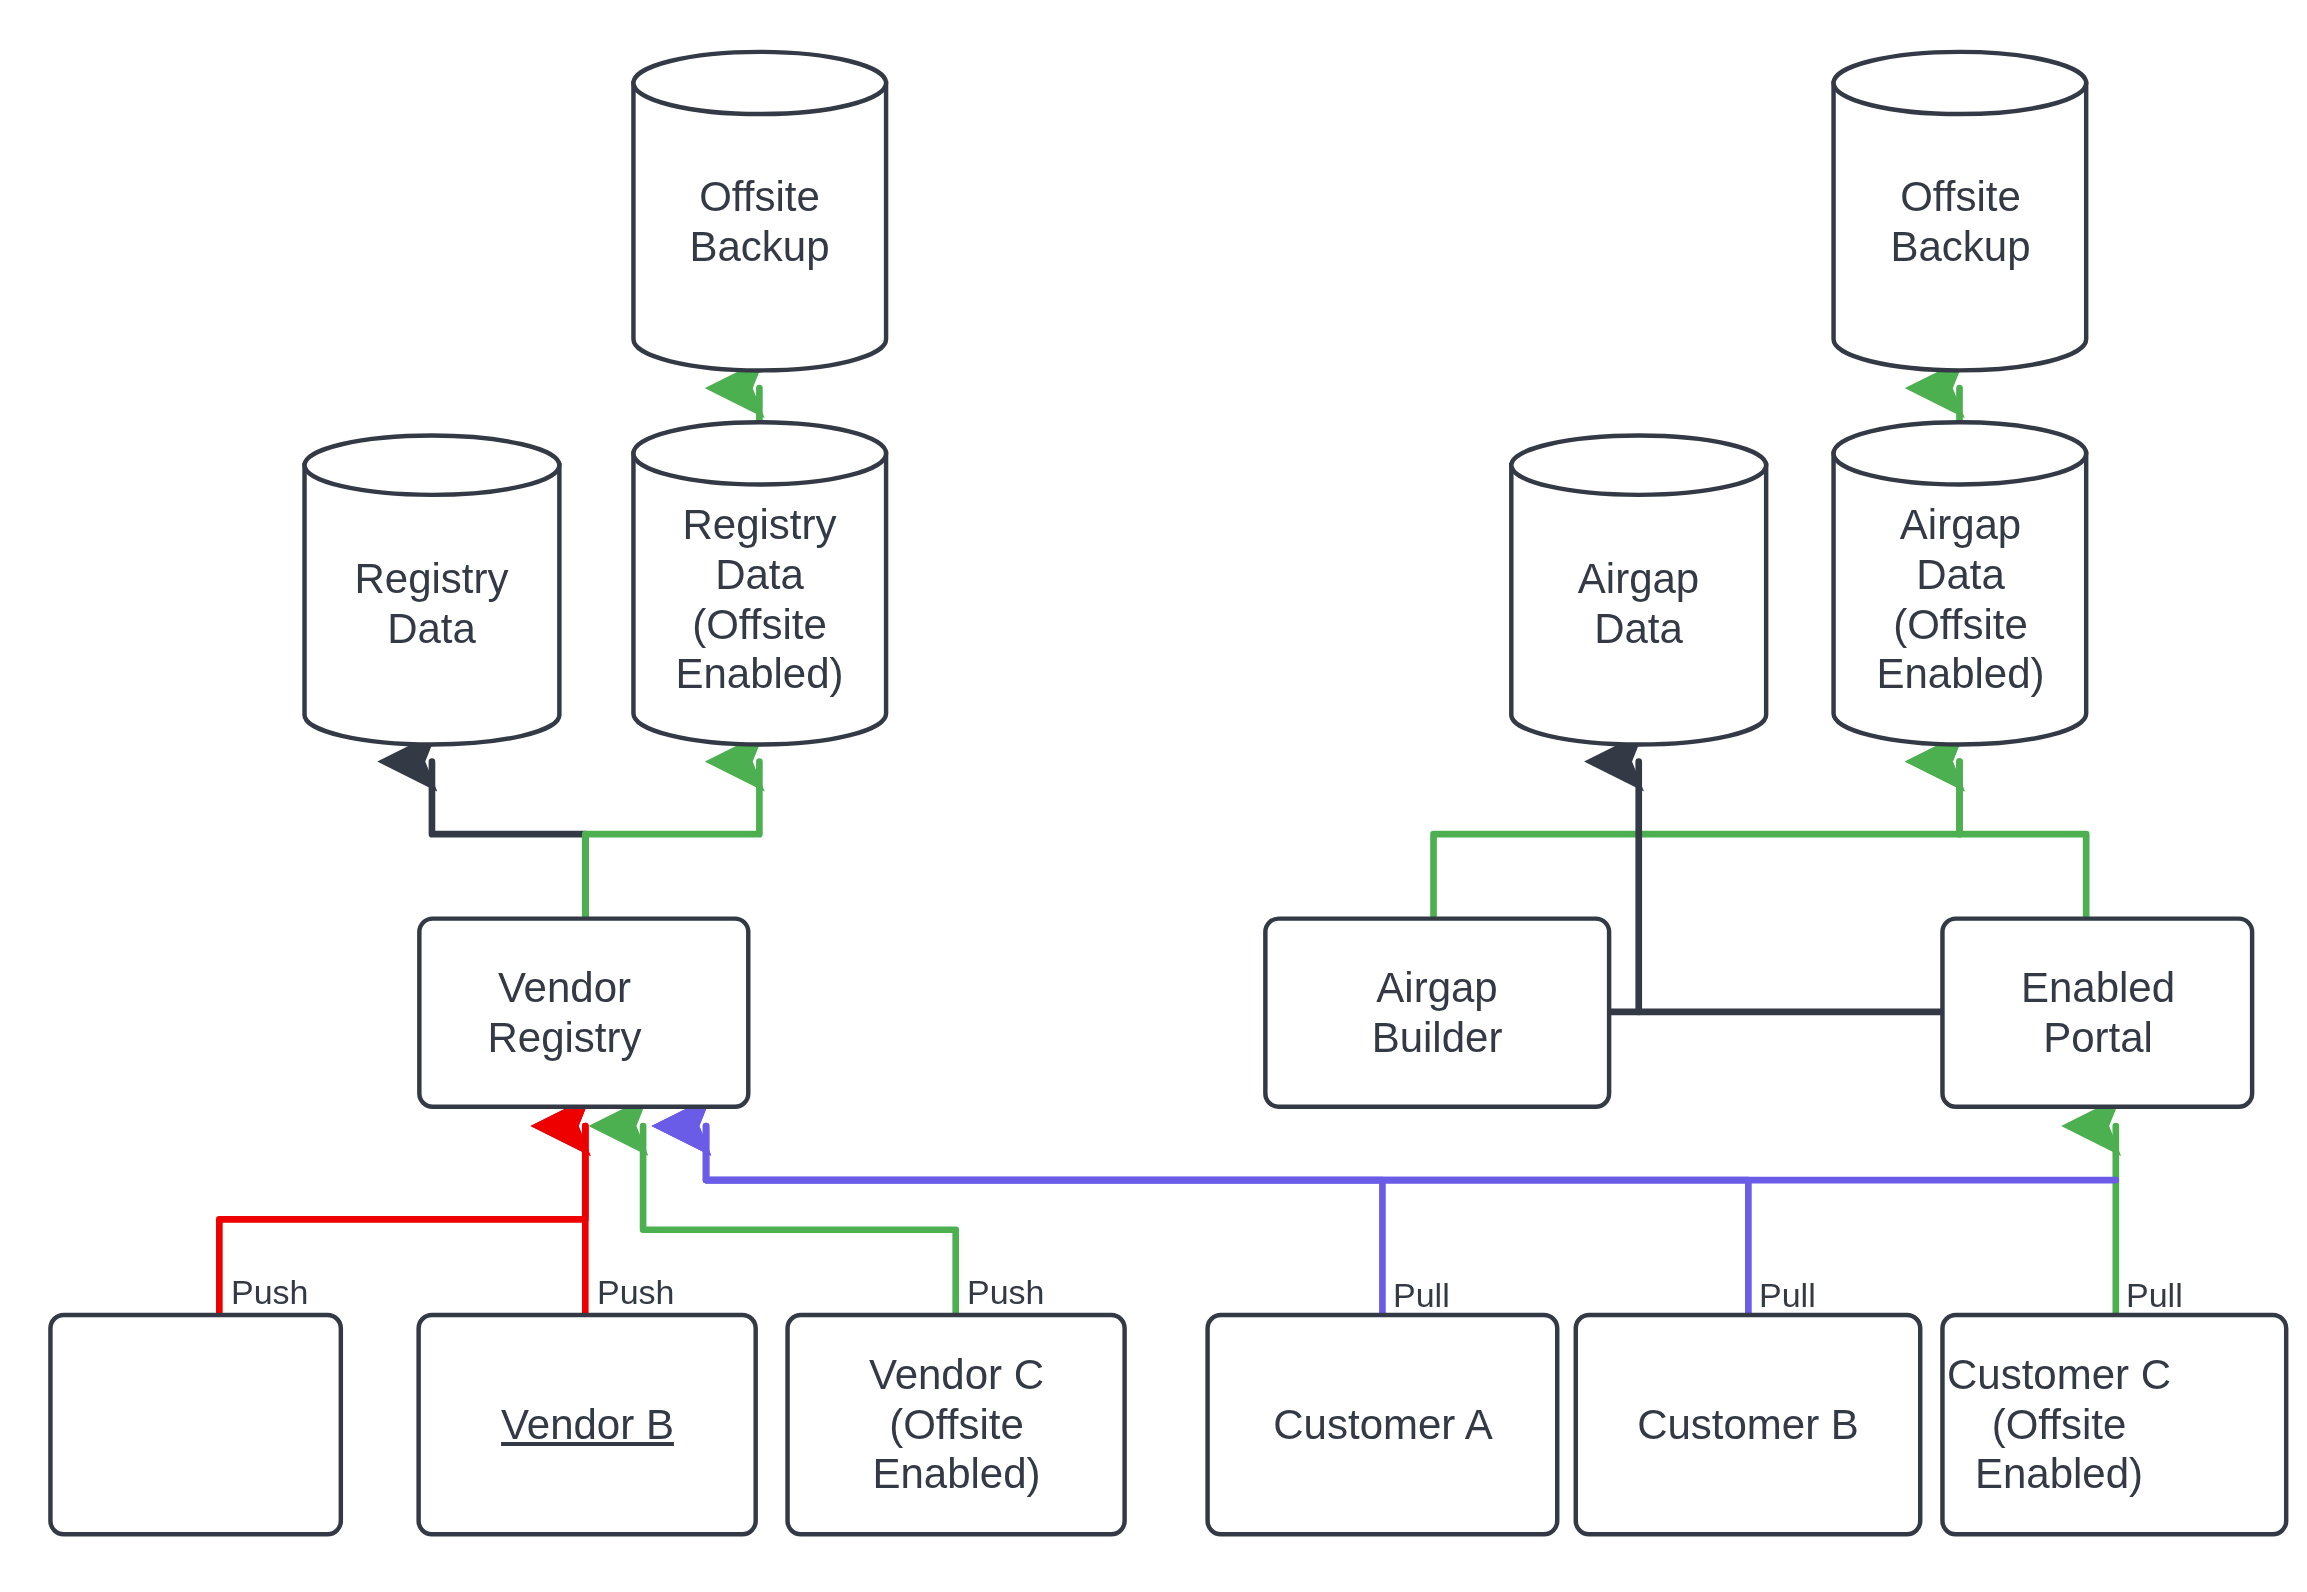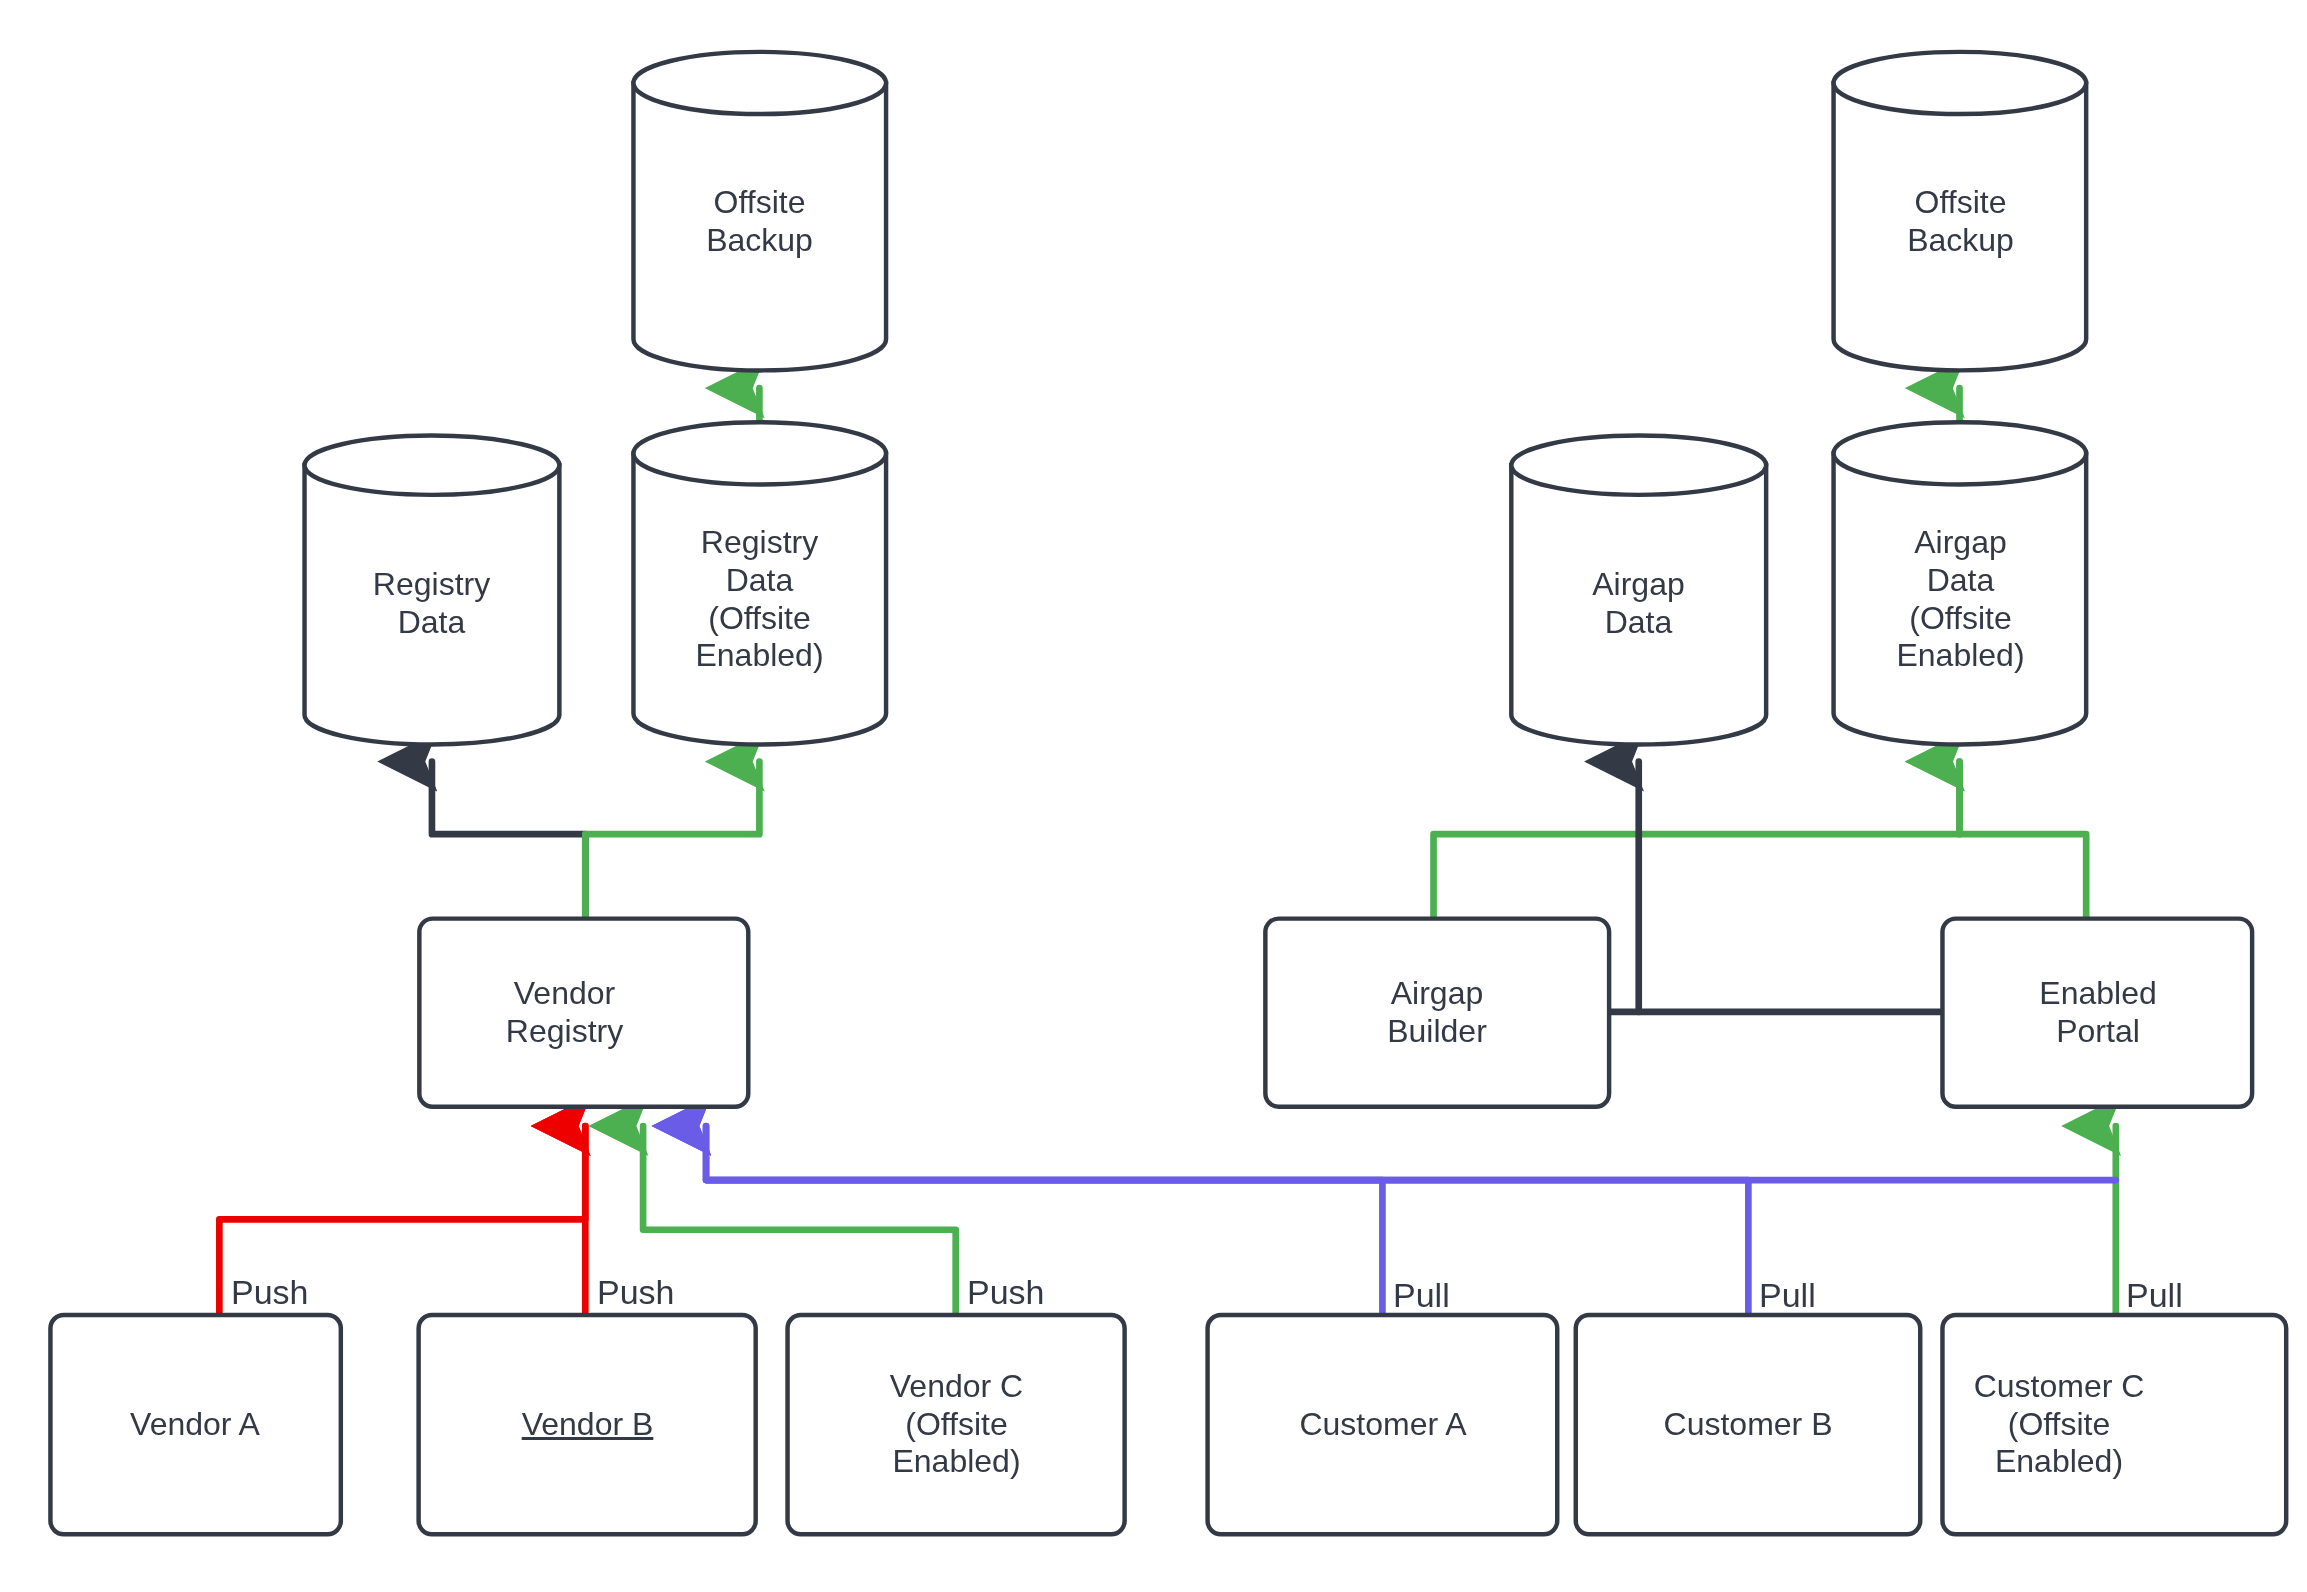--- a/index.html
+++ b/index.html
@@ -2,21 +2,21 @@
 <html style="font-size:12px"><head>
 <meta charset="utf-8">
 <style>
   html,body{margin:0;padding:0;background:#ffffff;}
   body{width:2307px;height:1592px;overflow:hidden;
        font-family:"Liberation Sans","DejaVu Sans",sans-serif;}
   #stage{position:relative;width:2307px;height:1592px;background:#fff;}
   svg.layer{position:absolute;left:0;top:0;width:2307px;height:1592px;}
   .node-text{
       position:absolute;display:flex;align-items:center;justify-content:center;
-      text-align:center;color:#333a45;font-size:32px;line-height:1.18;
+      text-align:center;color:#333a45;font-size:42px;line-height:1.18;
       white-space:pre-line;pointer-events:none;
   }
   .edge-label{
       position:absolute;color:#333a45;font-size:34px;line-height:1;
       white-space:nowrap;
       margin-top:16px;
   }
 </style>
 </head>
 <body>
@@ -144,21 +144,20 @@
 
   <div class="node-text" style="left:400px;top:919px;width:329px;height:188px;">Vendor
 Registry</div>
 
   <div class="node-text" style="left:1265px;top:919px;width:344px;height:188px;">Airgap
 Builder</div>
 
   <div class="node-text" style="left:1943px;top:919px;width:310px;height:188px;">Enabled
 Portal</div>
 
-  <div class="node-text" style="left:50px;top:1315px;width:290px;height:219px;">Vendor A</div>
 
   <div class="node-text" style="left:419px;top:1315px;width:337px;height:219px;text-decoration:underline;">Vendor B</div>
 
   <div class="node-text" style="left:788px;top:1315px;width:337px;height:219px;">Vendor C
 (Offsite
 Enabled)</div>
 
   <div class="node-text" style="left:1208px;top:1315px;width:350px;height:219px;">Customer A</div>
 
   <div class="node-text" style="left:1576px;top:1315px;width:344px;height:219px;">Customer B</div>

